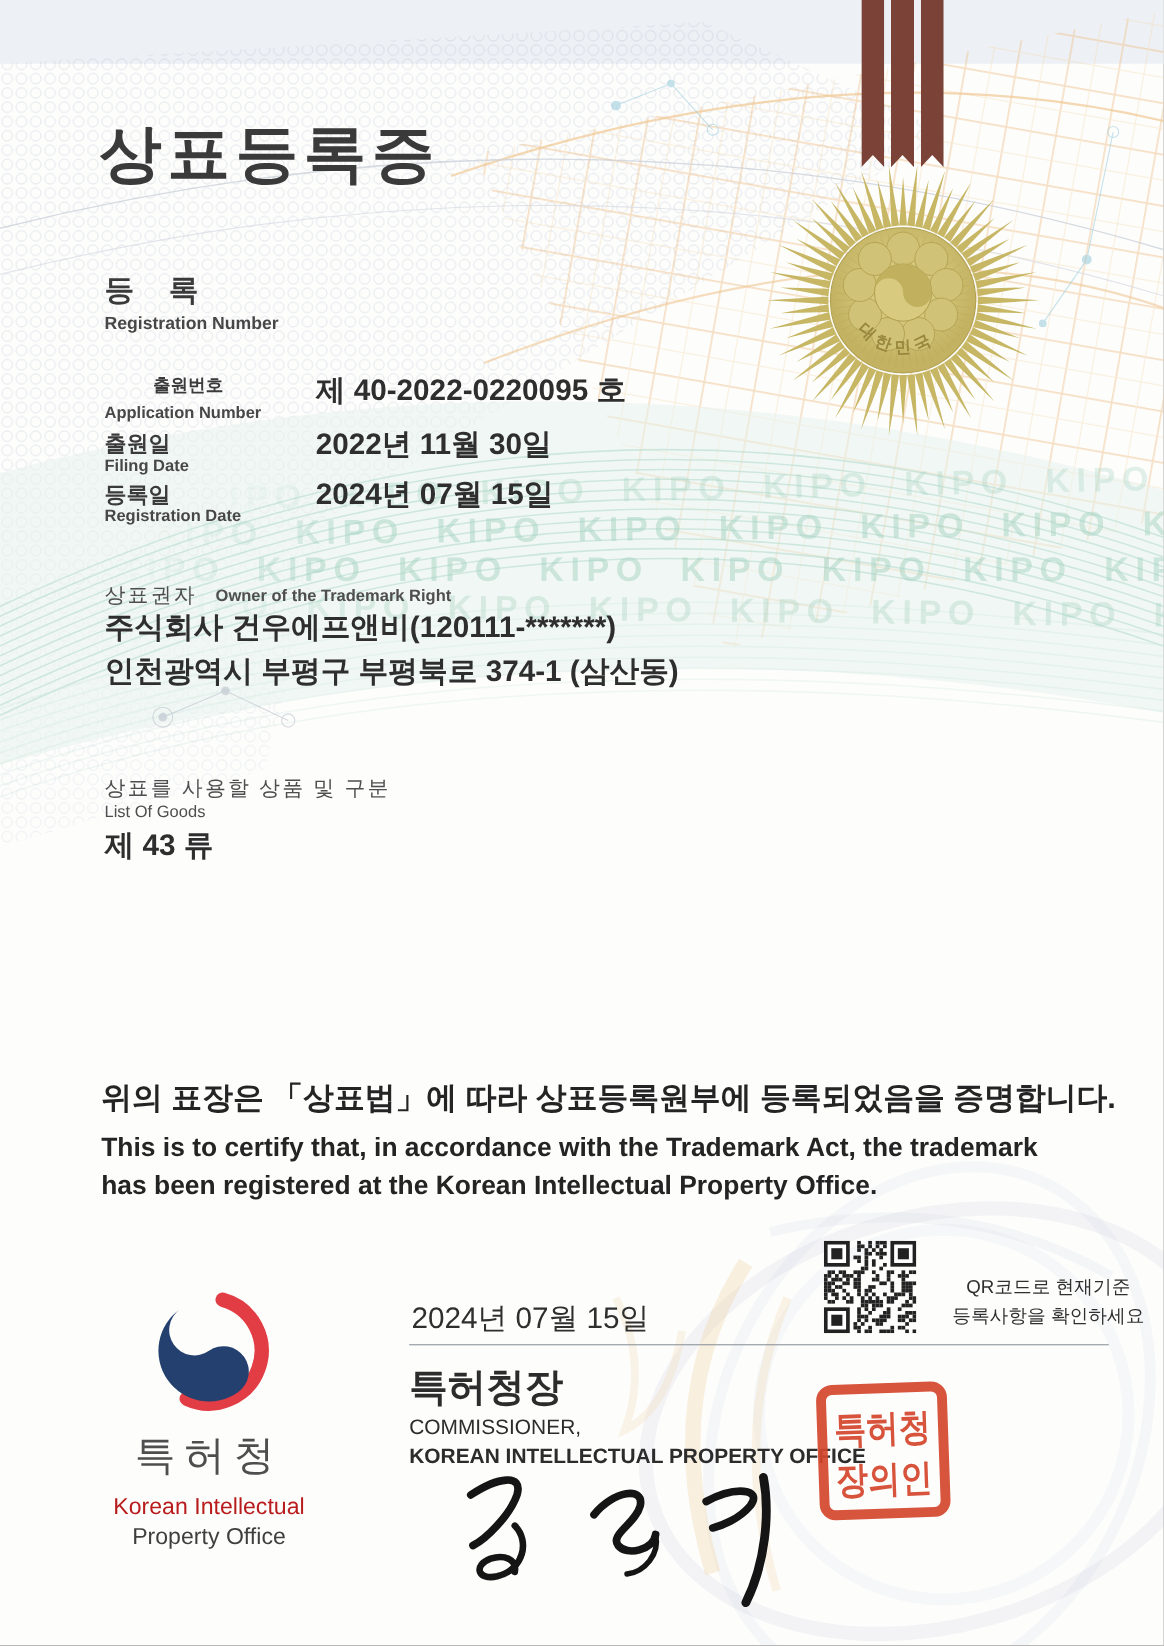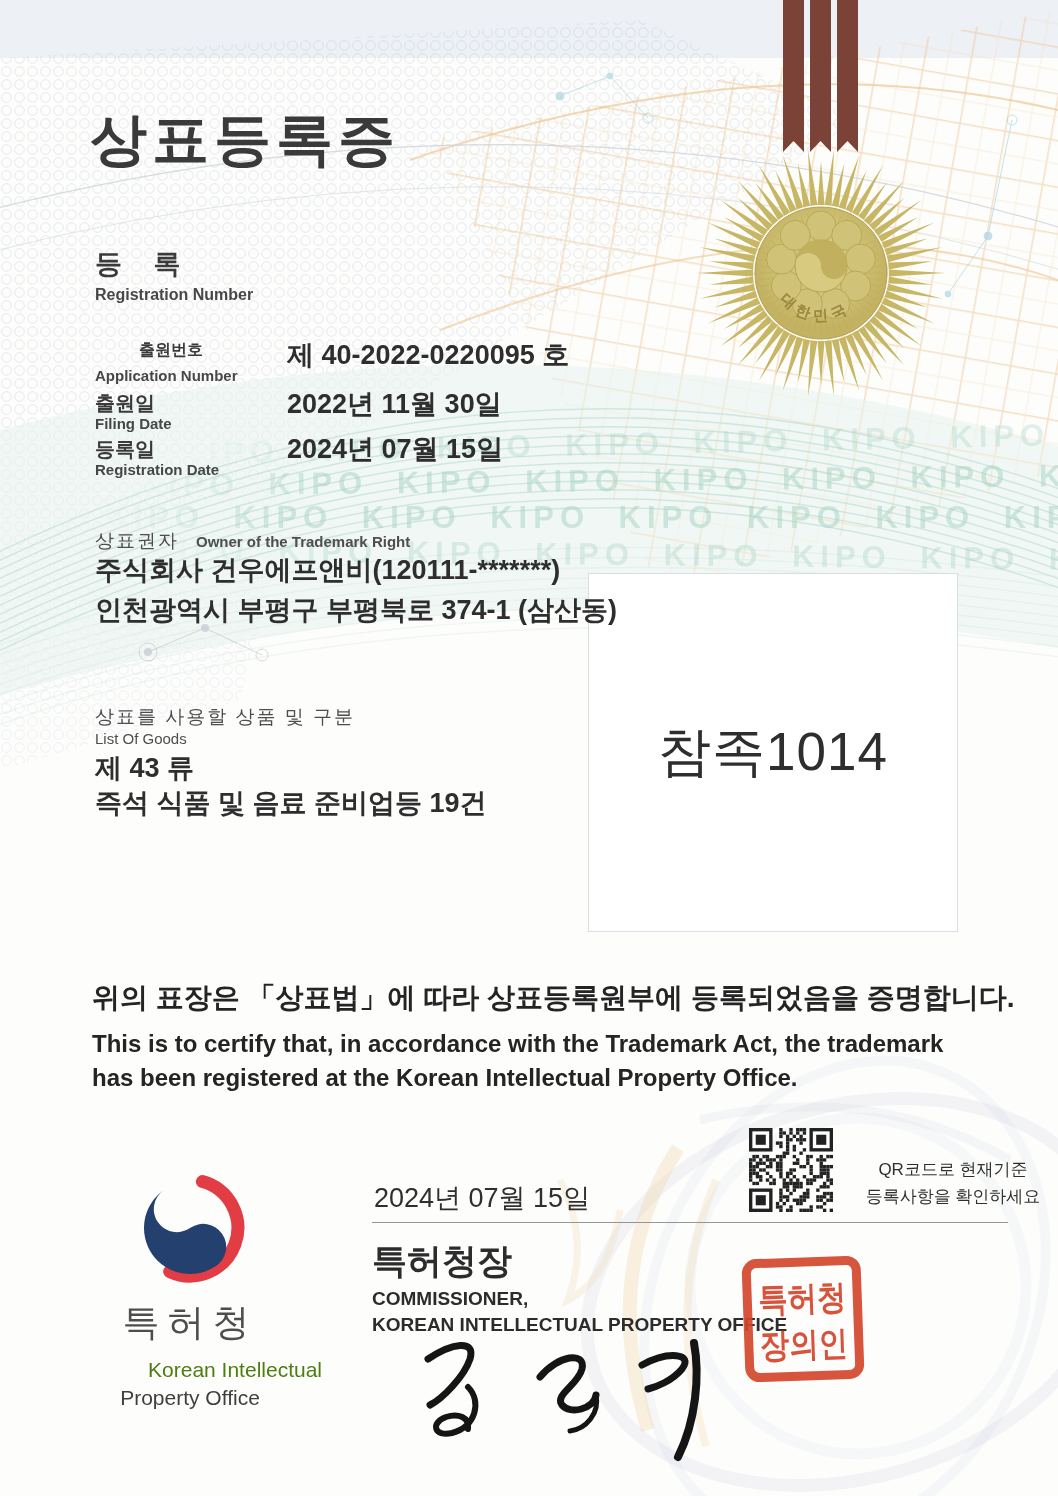--- a/index.html
+++ b/index.html
@@ -60,31 +60,31 @@
   .tm-text{font-size:53px;font-weight:500;color:#2e2e2e;letter-spacing:1px;}
 
   #statement-ko{left:92px;top:979px;font-size:28px;font-weight:700;color:#242424;}
   #statement-en1{left:92px;top:1030px;font-size:24px;font-weight:700;color:#242424;}
   #statement-en2{left:92px;top:1064px;font-size:24px;font-weight:700;color:#242424;}
 
   #issue-date{left:374px;top:1180px;font-size:27px;font-weight:400;color:#2f2f2f;}
   .divider{position:absolute;left:372px;top:1222px;width:636px;height:1px;background:#90969c;z-index:5;}
 
   #comm-ko{left:372px;top:1238px;font-size:35px;font-weight:700;color:#2c2c2c;}
-  #comm-en1{left:372px;top:1288px;font-size:19px;font-weight:700;color:#2c2c2c;}
+  #comm-en1{left:372px;top:1288px;font-size:19px;font-weight:400;color:#2c2c2c;}
   #comm-en2{left:372px;top:1314px;font-size:19px;font-weight:700;color:#2c2c2c;}
 
   .qr{position:absolute;left:749px;top:1128px;z-index:5;}
   #qr-cap1{left:858px;top:1158px;width:190px;text-align:center;font-size:17px;color:#2f2f2f;}
   #qr-cap2{left:850px;top:1185px;width:206px;text-align:center;font-size:17px;color:#2f2f2f;}
 
   .kipo-logo{position:absolute;left:128px;top:1166px;z-index:5;}
   #logo-ko{left:102px;top:1298px;width:176px;text-align:center;font-size:37px;font-weight:500;
     color:#4e4e4e;letter-spacing:8px;}
-  #logo-en1{left:82px;top:1358px;width:240px;text-align:right;font-size:21px;color:#4d7c0f;font-weight:500;}
+  #logo-en1{left:70px;top:1358px;width:240px;text-align:center;font-size:21px;color:#b91c1c;font-weight:500;}
   #logo-en2{left:70px;top:1386px;width:240px;text-align:center;font-size:21px;color:#3f3f3f;font-weight:500;}
 
   .sig{position:absolute;left:390px;top:1325px;z-index:6;}
   .red-seal{position:absolute;left:742px;top:1256px;z-index:5;transform:rotate(-2deg);}
 </style>
 </head>
 <body>
 
 <div class="page">
 
@@ -216,25 +216,21 @@
   <div class="t fv" id="regdate-value">2024년 07월 15일</div>
 
   <div class="t" id="owner-label">상표권자</div>
   <div class="t" id="owner-label-en">Owner of the Trademark Right</div>
   <div class="t fv" id="owner-name">주식회사 건우에프앤비(120111-*******)</div>
   <div class="t fv" id="owner-address">인천광역시 부평구 부평북로 374-1 (삼산동)</div>
 
   <div class="t" id="goods-label">상표를 사용할 상품 및 구분</div>
   <div class="t" id="goods-label-en">List Of Goods</div>
   <div class="t fv" id="goods-class">제 43 류</div>
-  <div class="t fv" id="goods-desc">즉석 식품 및 음료 준비업등 19건</div>
-
-  <div class="tm-box">
-    <span class="tm-text">참족1014</span>
-  </div>
+
 
   <div class="t" id="statement-ko">위의 표장은 「상표법」에 따라 상표등록원부에 등록되었음을 증명합니다.</div>
   <div class="t" id="statement-en1">This is to certify that, in accordance with the Trademark Act, the trademark</div>
   <div class="t" id="statement-en2">has been registered at the Korean Intellectual Property Office.</div>
 
   <div class="t" id="issue-date">2024년 07월 15일</div>
   <div class="divider"></div>
   <div class="t" id="comm-ko">특허청장</div>
   <div class="t" id="comm-en1">COMMISSIONER,</div>
   <div class="t" id="comm-en2">KOREAN INTELLECTUAL PROPERTY OFFICE</div>

